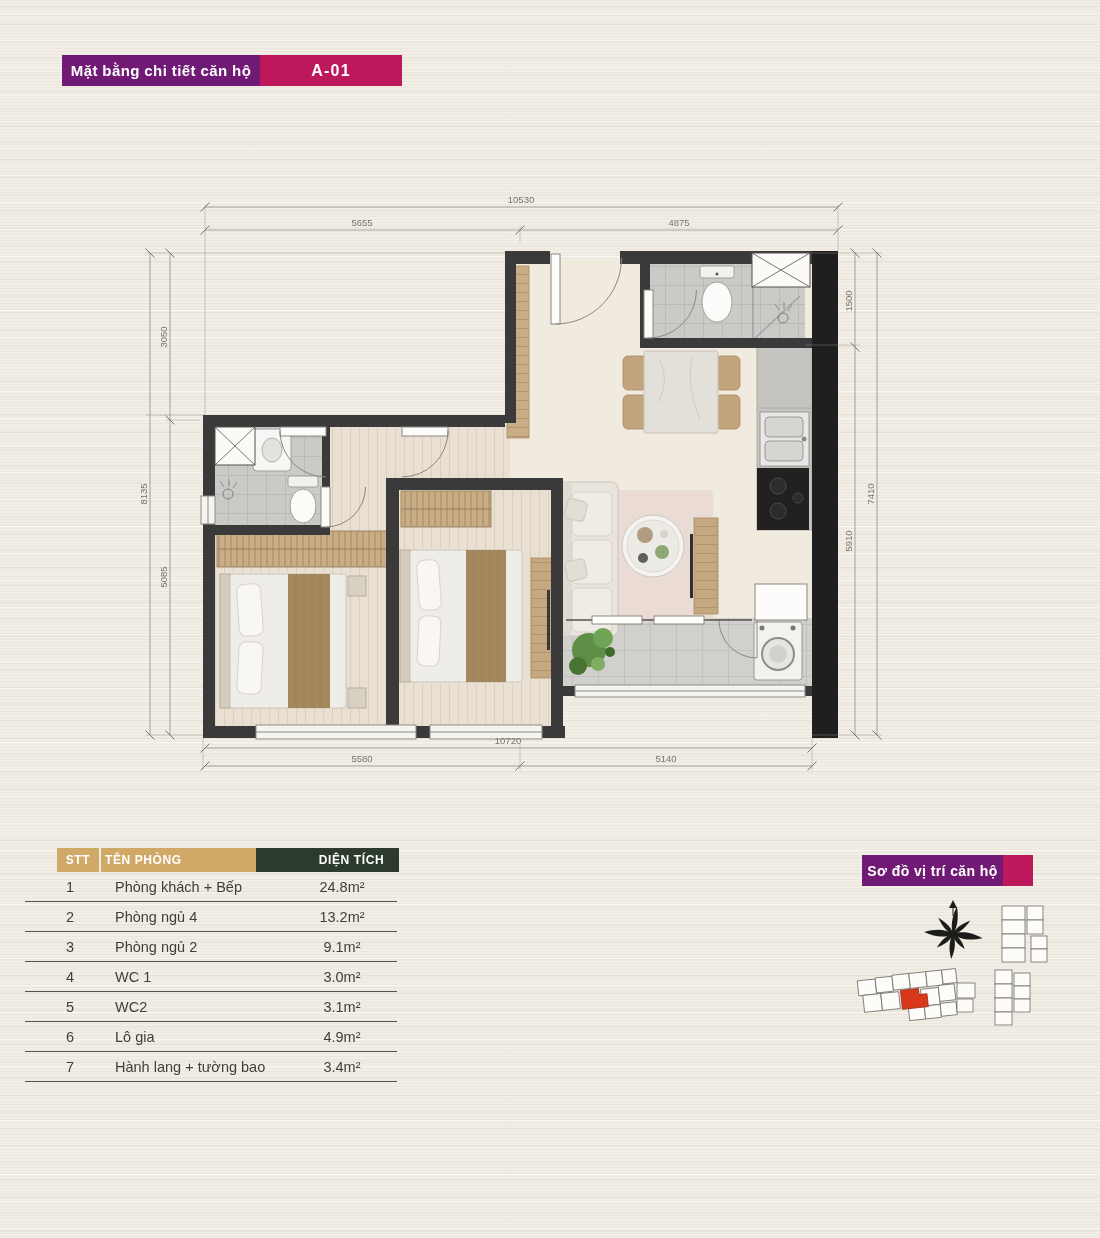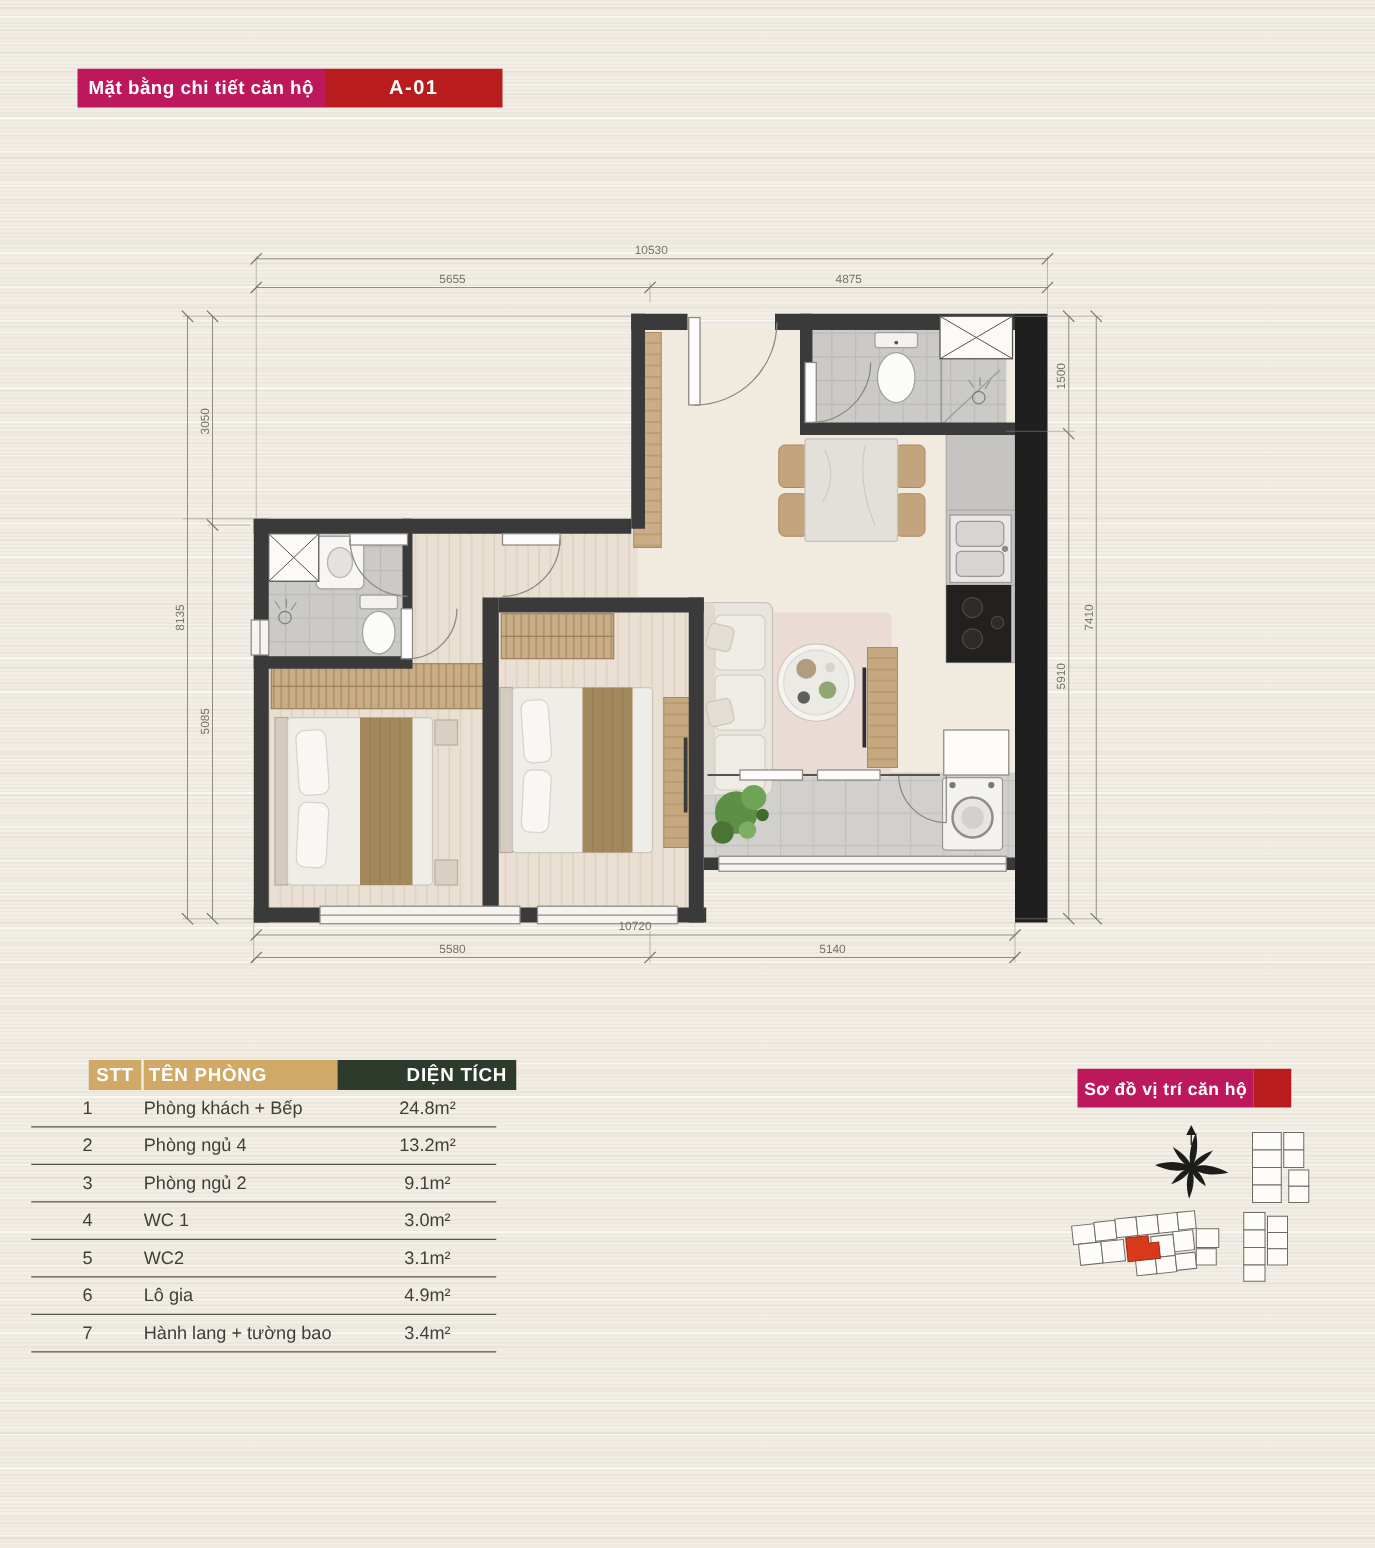--- a/index.html
+++ b/index.html
@@ -9,33 +9,33 @@
     font-family:"Liberation Sans","DejaVu Sans",sans-serif;
   }
   .texture{position:absolute;inset:0;pointer-events:none;
     background:
       repeating-linear-gradient(180deg, rgba(125,113,90,.055) 0 1px, transparent 1px 3px),
       repeating-linear-gradient(180deg, transparent 0 13px, rgba(255,255,255,.55) 13px 14px, transparent 14px 27px),
       repeating-linear-gradient(180deg, transparent 0 6px, rgba(139,126,102,.05) 6px 8px, transparent 8px 17px);
   }
   
   .banner{position:absolute;display:flex;height:31px;}
-  .banner .tan{background:#be185d;color:#fff;display:flex;align-items:center;justify-content:center;
+  .banner .tan{background:#701a75;color:#fff;display:flex;align-items:center;justify-content:center;
     font-weight:bold;letter-spacing:.4px;}
-  .banner .green{background:#b91c1c;color:#fff;display:flex;align-items:center;justify-content:center;
+  .banner .green{background:#be185d;color:#fff;display:flex;align-items:center;justify-content:center;
     font-weight:bold;letter-spacing:1.2px;}
   #title-banner{left:62px;top:55px;}
   #title-banner .tan{width:198px;font-size:15px;}
   #title-banner .green{width:142px;font-size:16px;}
   #loc-banner{left:862px;top:855px;height:31px;}
   #loc-banner .tan{width:141px;font-size:14px;}
   #loc-banner .green{width:30px;}
   
   #area-table{position:absolute;left:25px;top:848px;width:372px;color:#3f3e39;}
-  #area-table .thead{display:flex;margin-left:46px;width:342px;height:24px;font-size:15px;
+  #area-table .thead{display:flex;margin-left:32px;width:342px;height:24px;font-size:12px;
     font-weight:bold;color:#fff;letter-spacing:.6px;}
   #area-table .thead .h-stt{width:42px;background:#cfa965;display:flex;align-items:center;justify-content:center;}
   #area-table .thead .h-gap{width:2px;}
   #area-table .thead .h-room{flex:1;background:#cfa965;display:flex;align-items:center;padding-left:4px;}
   #area-table .thead .h-area{width:95px;background:#2c3b2b;display:flex;align-items:center;justify-content:center;padding-left:48px;}
   .trow{display:grid;grid-template-columns:90px 1fr 110px;align-items:center;height:29px;
     border-bottom:1px solid #55534d;font-size:14.5px;}
   .trow.total{border-bottom:none;}
   .trow .c-stt{text-align:center;}
   .trow .c-area{text-align:center;}

